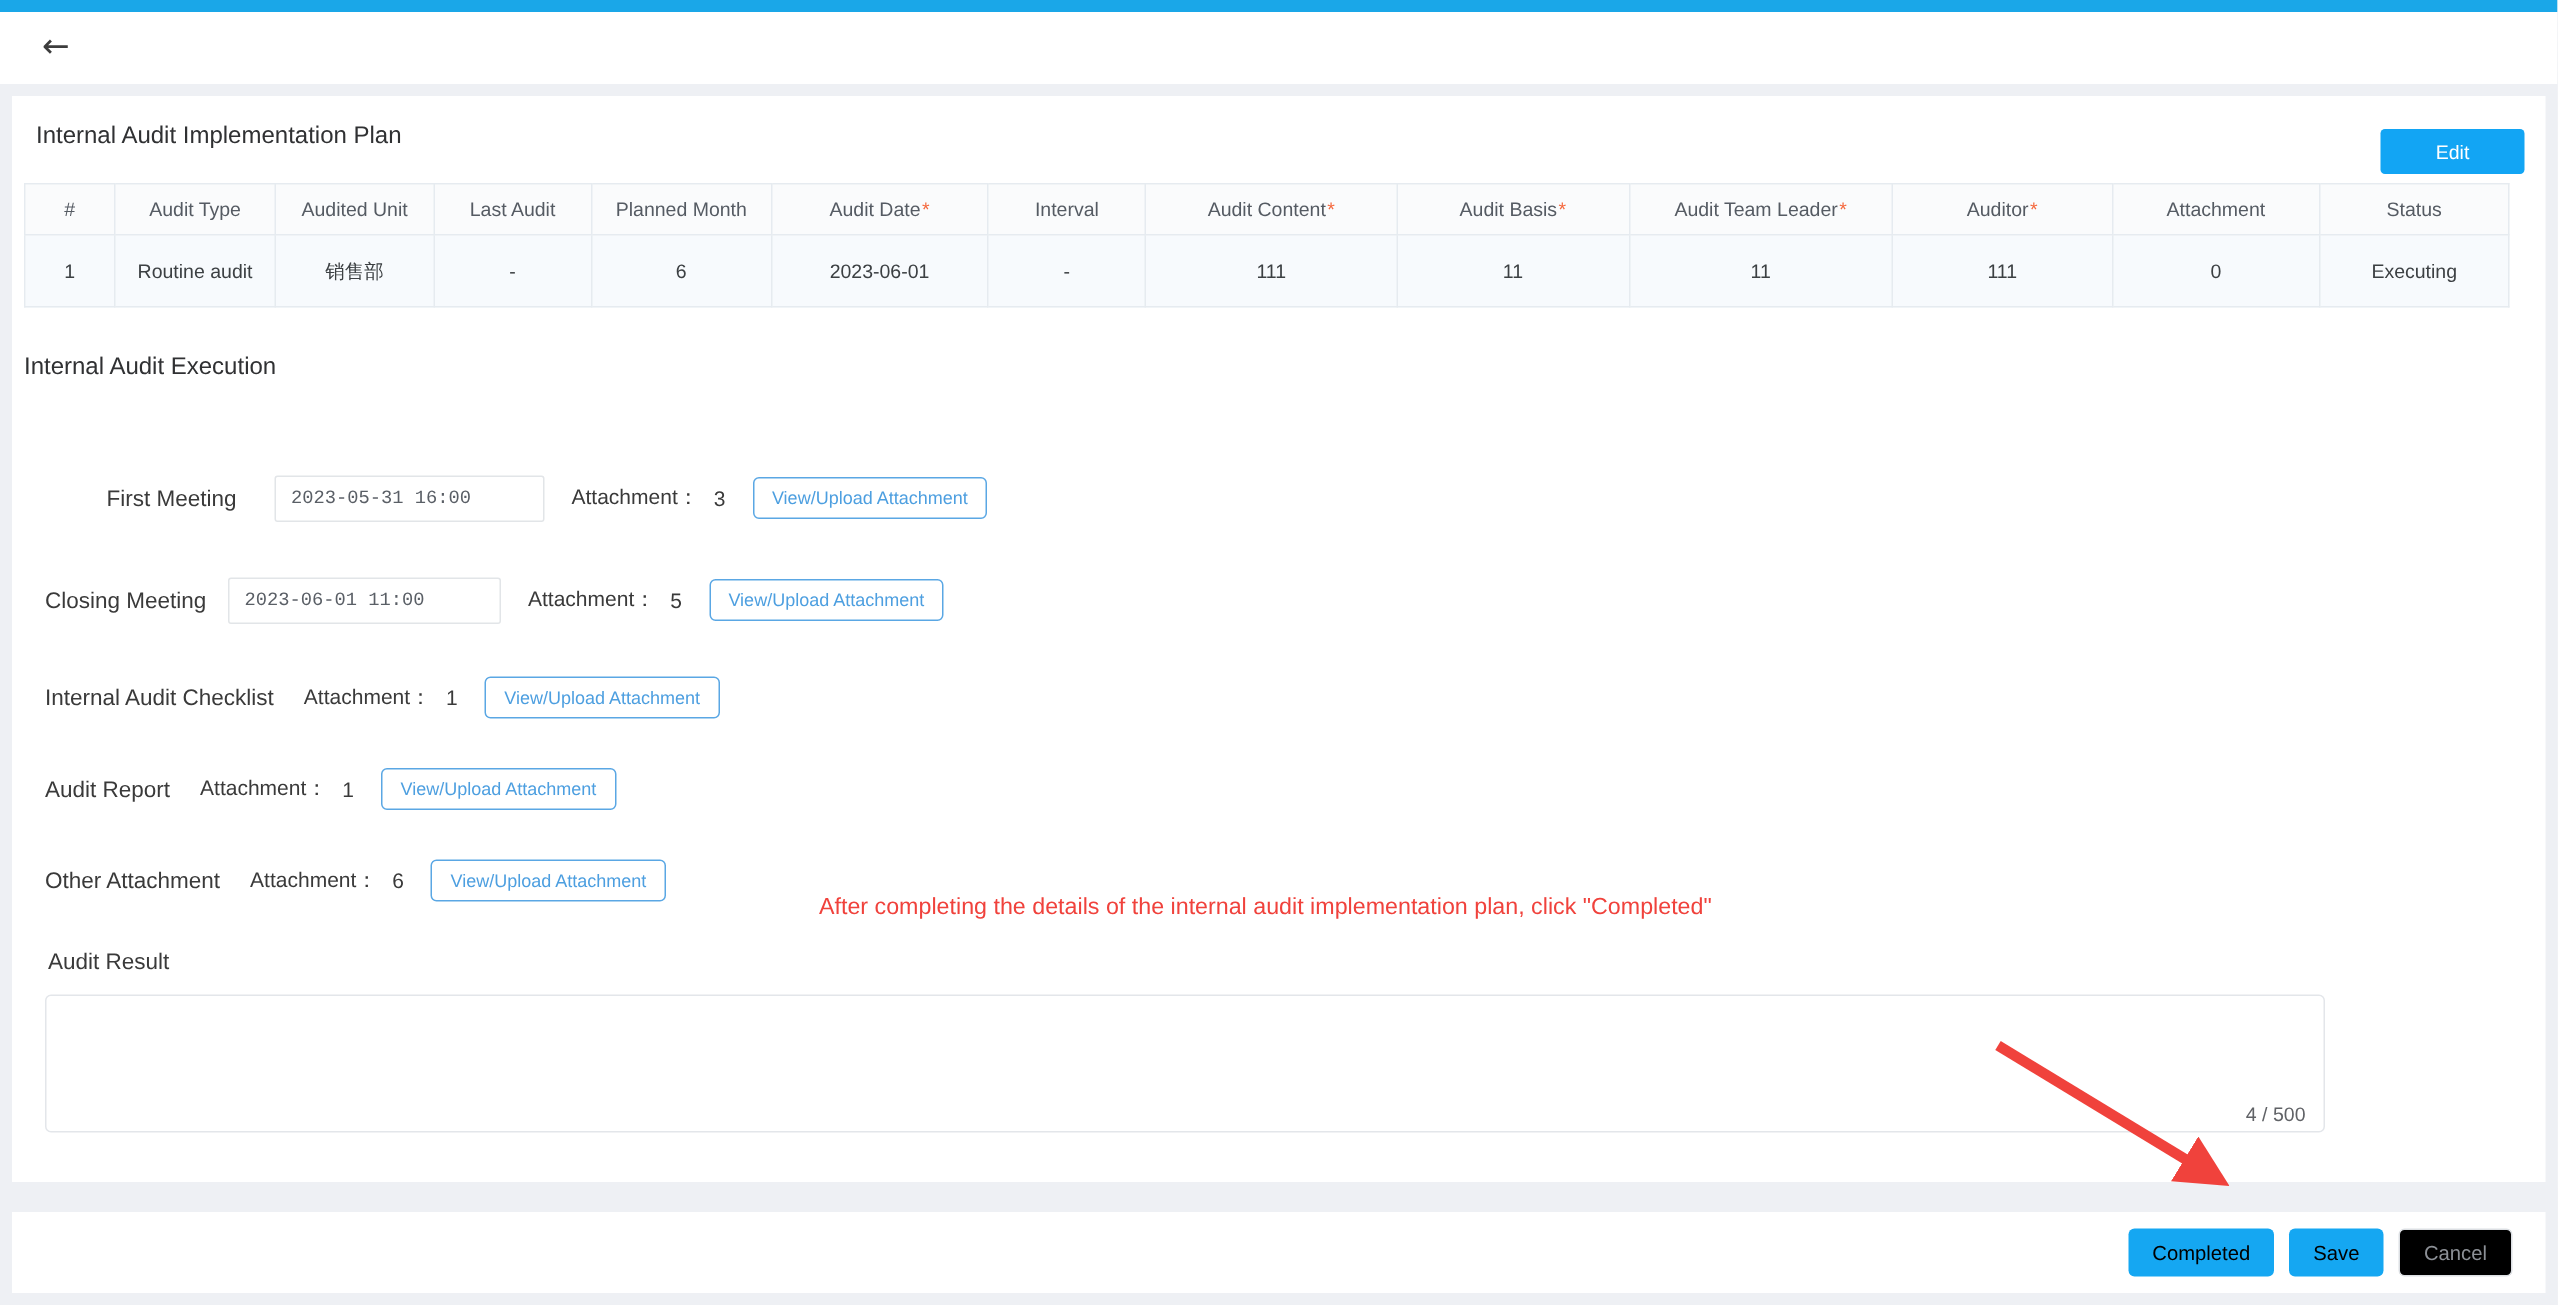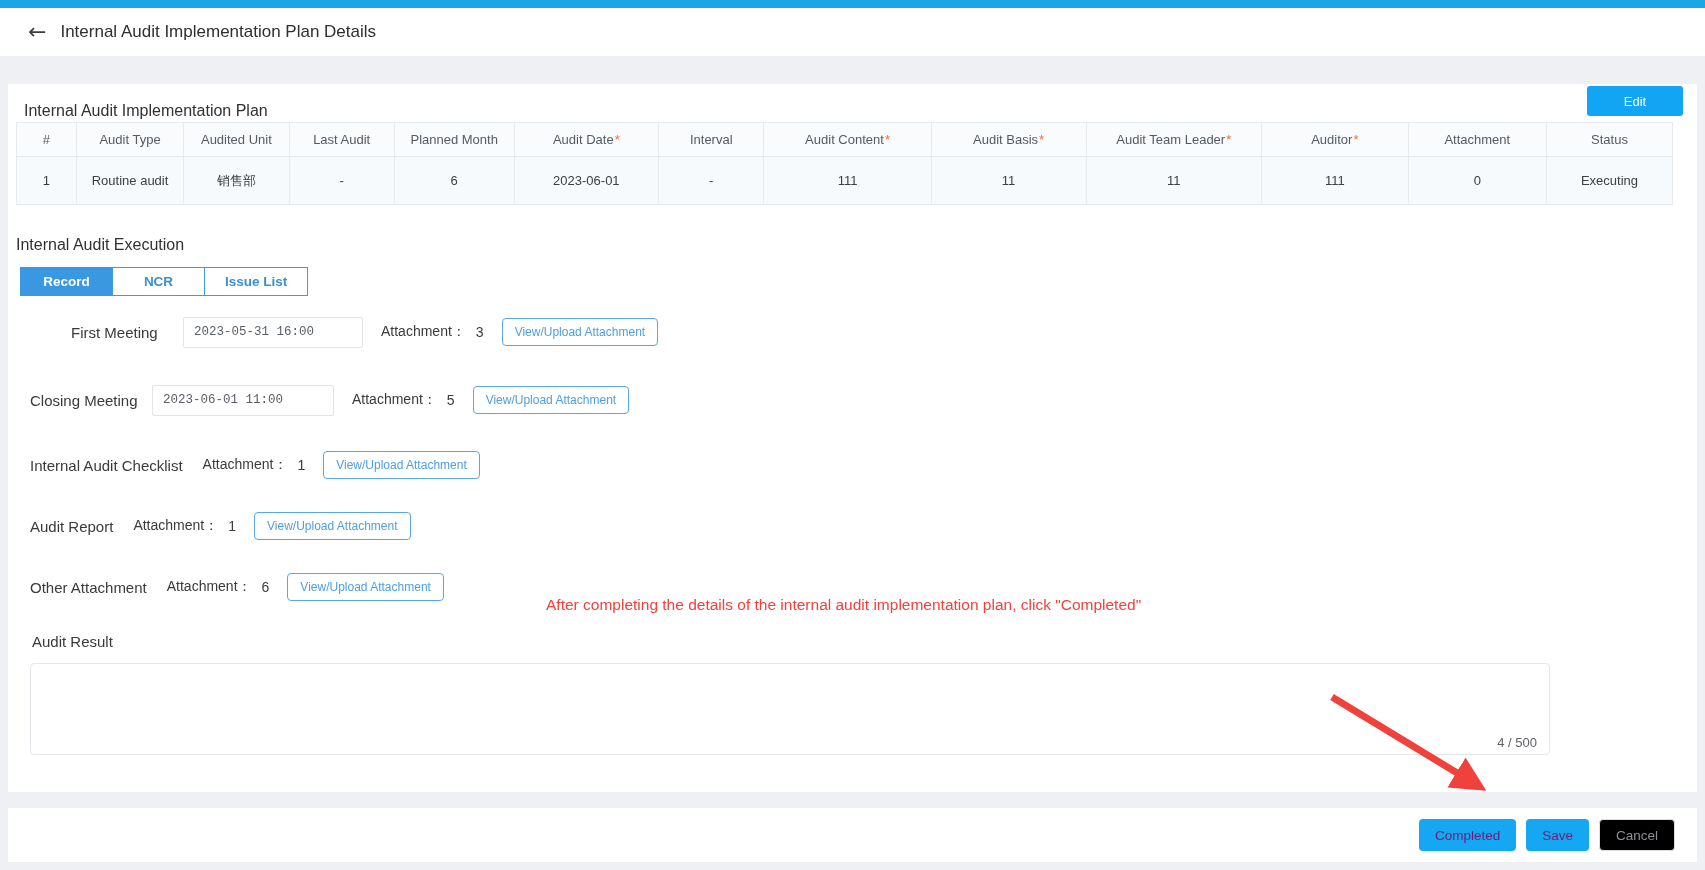--- a/index.html
+++ b/index.html
@@ -42,21 +42,21 @@
     font-family: "DejaVu Sans", sans-serif;
   }
   .page-title {
     font-size: 17px;
     color: #2f2f2f;
   }
 
   
   .card {
     position: absolute;
-    top: 84px; left: 8px;
+    top: 64px; left: 8px;
     width: 1689px;
     height: 724px;
     background: #ffffff;
     overflow: hidden;
   }
 
   .section-title {
     font-size: 16px;
     color: #303133;
     padding: 18px 0 0 16px;
@@ -244,21 +244,21 @@
     display: flex;
     align-items: center;
     justify-content: flex-end;
     padding-right: 22px;
     gap: 10px;
   }
   .btn-primary {
     height: 32px;
     padding: 0 16px;
     background: #15a7f2;
-    color: #701a75;
+    color: #000000;
     border: none;
     border-radius: 4px;
     font-size: 13.5px;
     cursor: pointer;
     font-family: "Liberation Sans", sans-serif;
   }
   .btn-ghost {
     height: 32px;
     padding: 0 16px;
     background: #000000;
@@ -272,21 +272,20 @@
 </style>
 </head>
 <body>
 
 <div id="app">
 
   <div class="top-accent"></div>
 
   <div class="page-header">
     <span class="back-arrow">←</span>
-    <span class="page-title">Internal Audit Implementation Plan Details</span>
   </div>
 
   <div class="card">
     <div class="section-title">Internal Audit Implementation Plan</div>
   </div>
 
   <button class="edit-btn">Edit</button>
 
   <div class="plan-table-wrap">
     <table class="plan-table">
@@ -337,25 +336,20 @@
           <td>111</td>
           <td class="link-cell">0</td>
           <td>Executing</td>
         </tr>
       </tbody>
     </table>
   </div>
 
   <div class="exec-title">Internal Audit Execution</div>
 
-  <div class="tabs">
-    <div class="tab active">Record</div>
-    <div class="tab">NCR</div>
-    <div class="tab">Issue List</div>
-  </div>
 
   <div class="att-row" style="top:316px; left:30px;margin-left:41px;">
     <span class="att-label" style="width:110px;">First Meeting</span>
     <span class="dt-input" style="width:180px; margin-left:2px;">2023-05-31 16:00</span>
     <span class="att-count-label" style="margin-left:18px;">Attachment：</span>
     <span class="att-count-num">3</span>
     <span class="vu-btn" style="margin-left:18px;">View/Upload Attachment</span>
   </div>
 
   <div class="att-row" style="top:384px; left:30px;">

